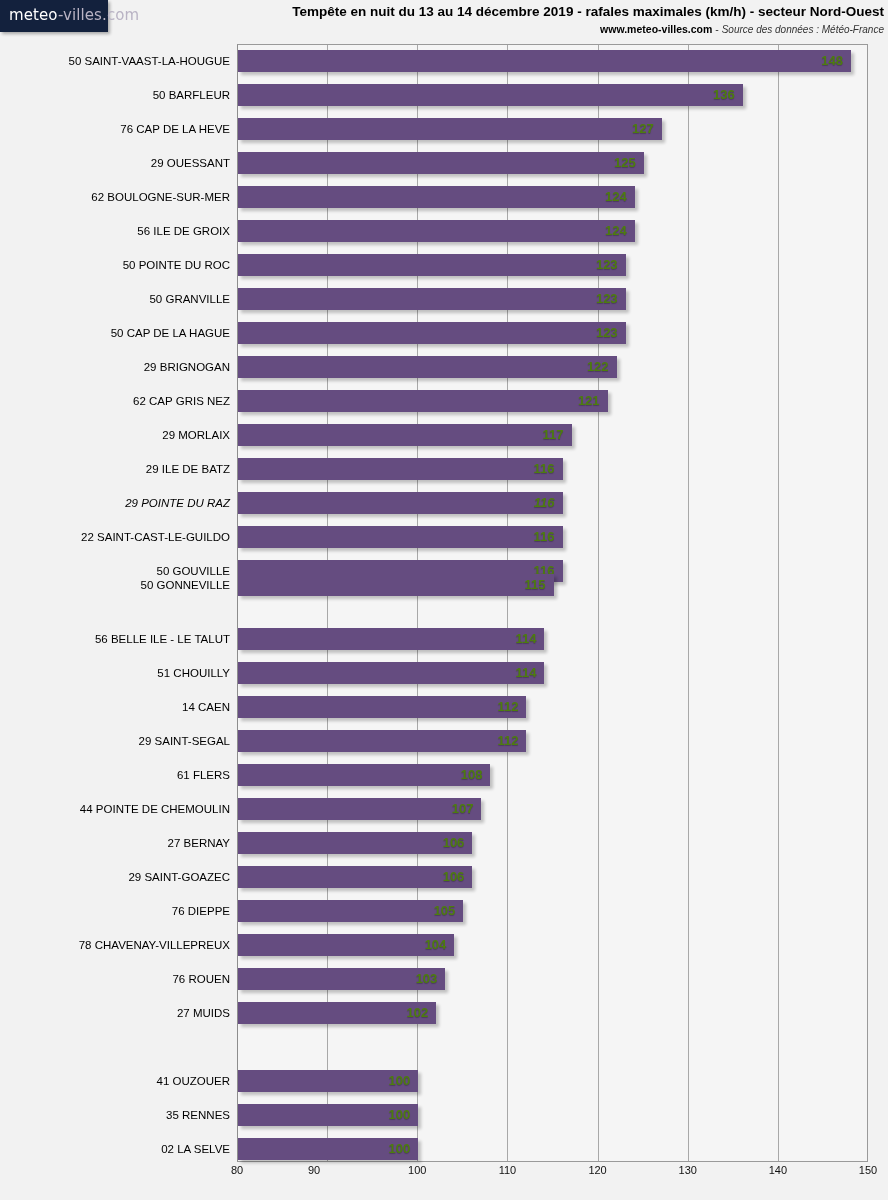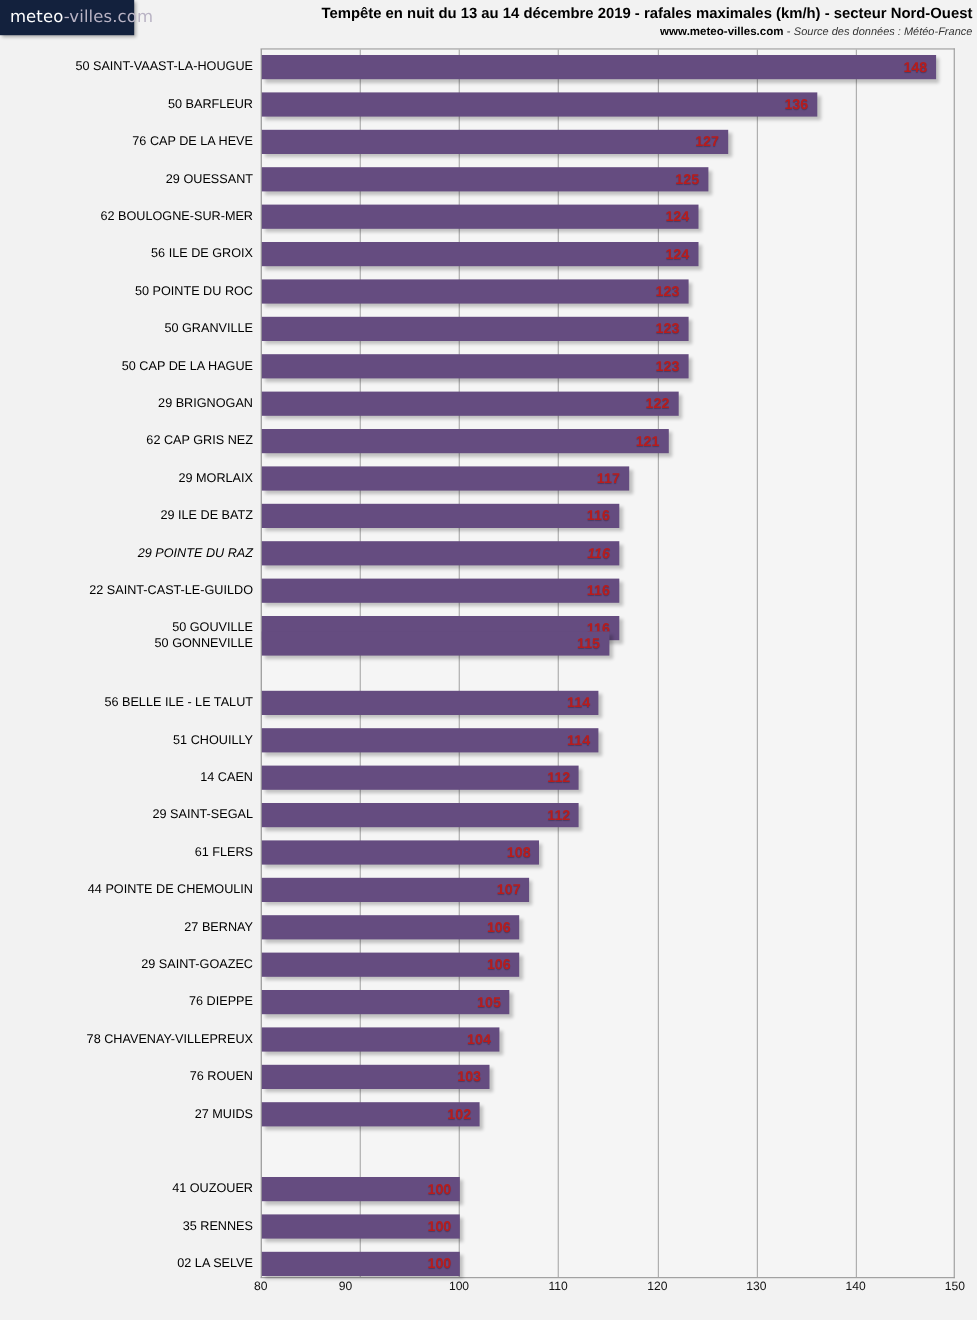--- a/index.html
+++ b/index.html
@@ -7,21 +7,21 @@
     width:888px;height:1200px;
     background:#f2f2f2;
     font-family:"Liberation Sans","DejaVu Sans",sans-serif;
     position:relative;overflow:hidden;
     -webkit-font-smoothing:antialiased;
   }
 
   
   #header{position:absolute;left:0;top:0;width:888px;height:40px;}
   #logo{
-    position:absolute;left:0;top:0;width:122px;height:32px;
+    position:absolute;left:0;top:0;width:108px;height:32px;
     background:#13213d;
     box-shadow:2px 2px 3px rgba(0,0,0,.30);
   }
   #logo .logo-text{
     position:absolute;left:9px;top:6px;
     font-size:15px;letter-spacing:.1px;
     font-family:"DejaVu Sans","Liberation Sans",sans-serif;
     white-space:nowrap;
   }
   #logo .lg-a{color:#ffffff;}
@@ -65,21 +65,21 @@
     font-size:11.5px;color:#000;white-space:nowrap;
     font-family:"Liberation Sans","DejaVu Sans",sans-serif;
   }
   .bar{
     position:absolute;left:238px;top:6px;height:22px;
     background:#654c80;
     box-shadow:3px 3px 3px rgba(0,0,0,.22);
   }
   .bar-value{
     position:absolute;top:6px;height:22px;line-height:22px;
-    font-size:13px;font-weight:bold;color:#b91c1c;
+    font-size:13px;font-weight:bold;color:#4d7c0f;
     text-align:right;white-space:nowrap;
     text-shadow:0 1px 1px rgba(0,0,0,.25);
   }
 
   
   #xaxis{position:absolute;left:0;top:1162px;width:888px;height:22px;}
   .xtick{
     position:absolute;top:2px;
     font-size:11px;color:#111;
     text-align:center;width:40px;margin-left:-20px;

